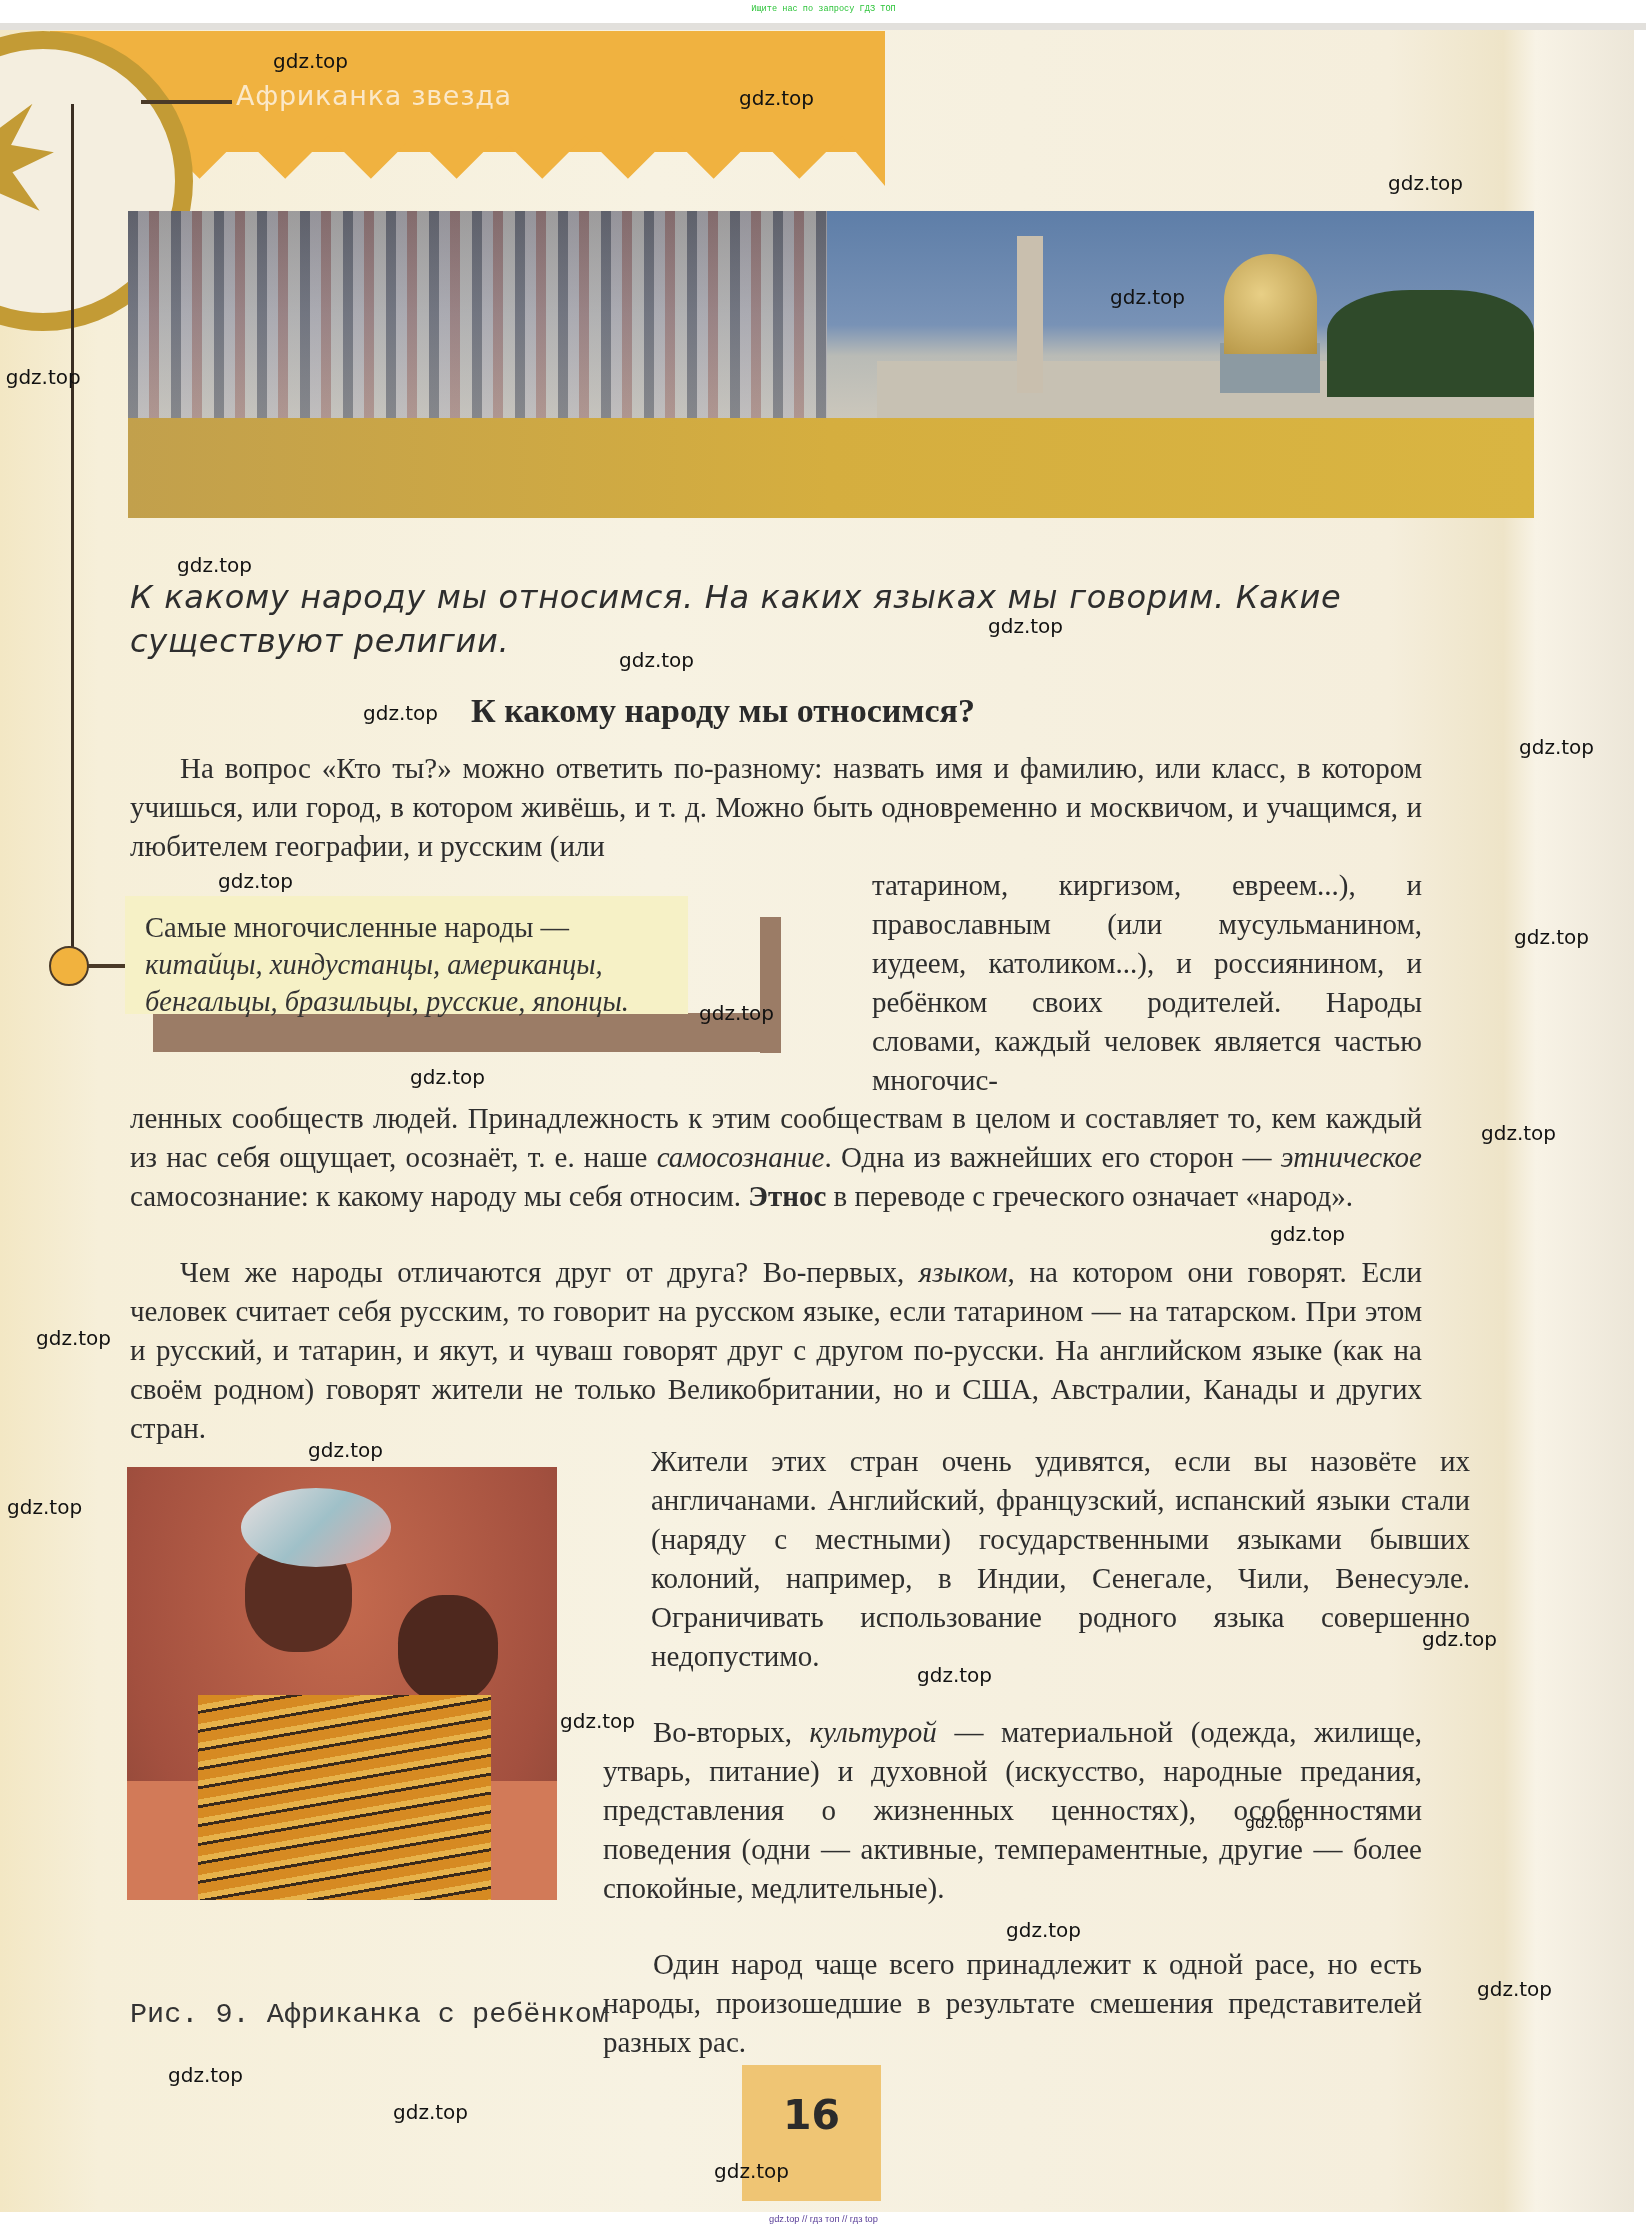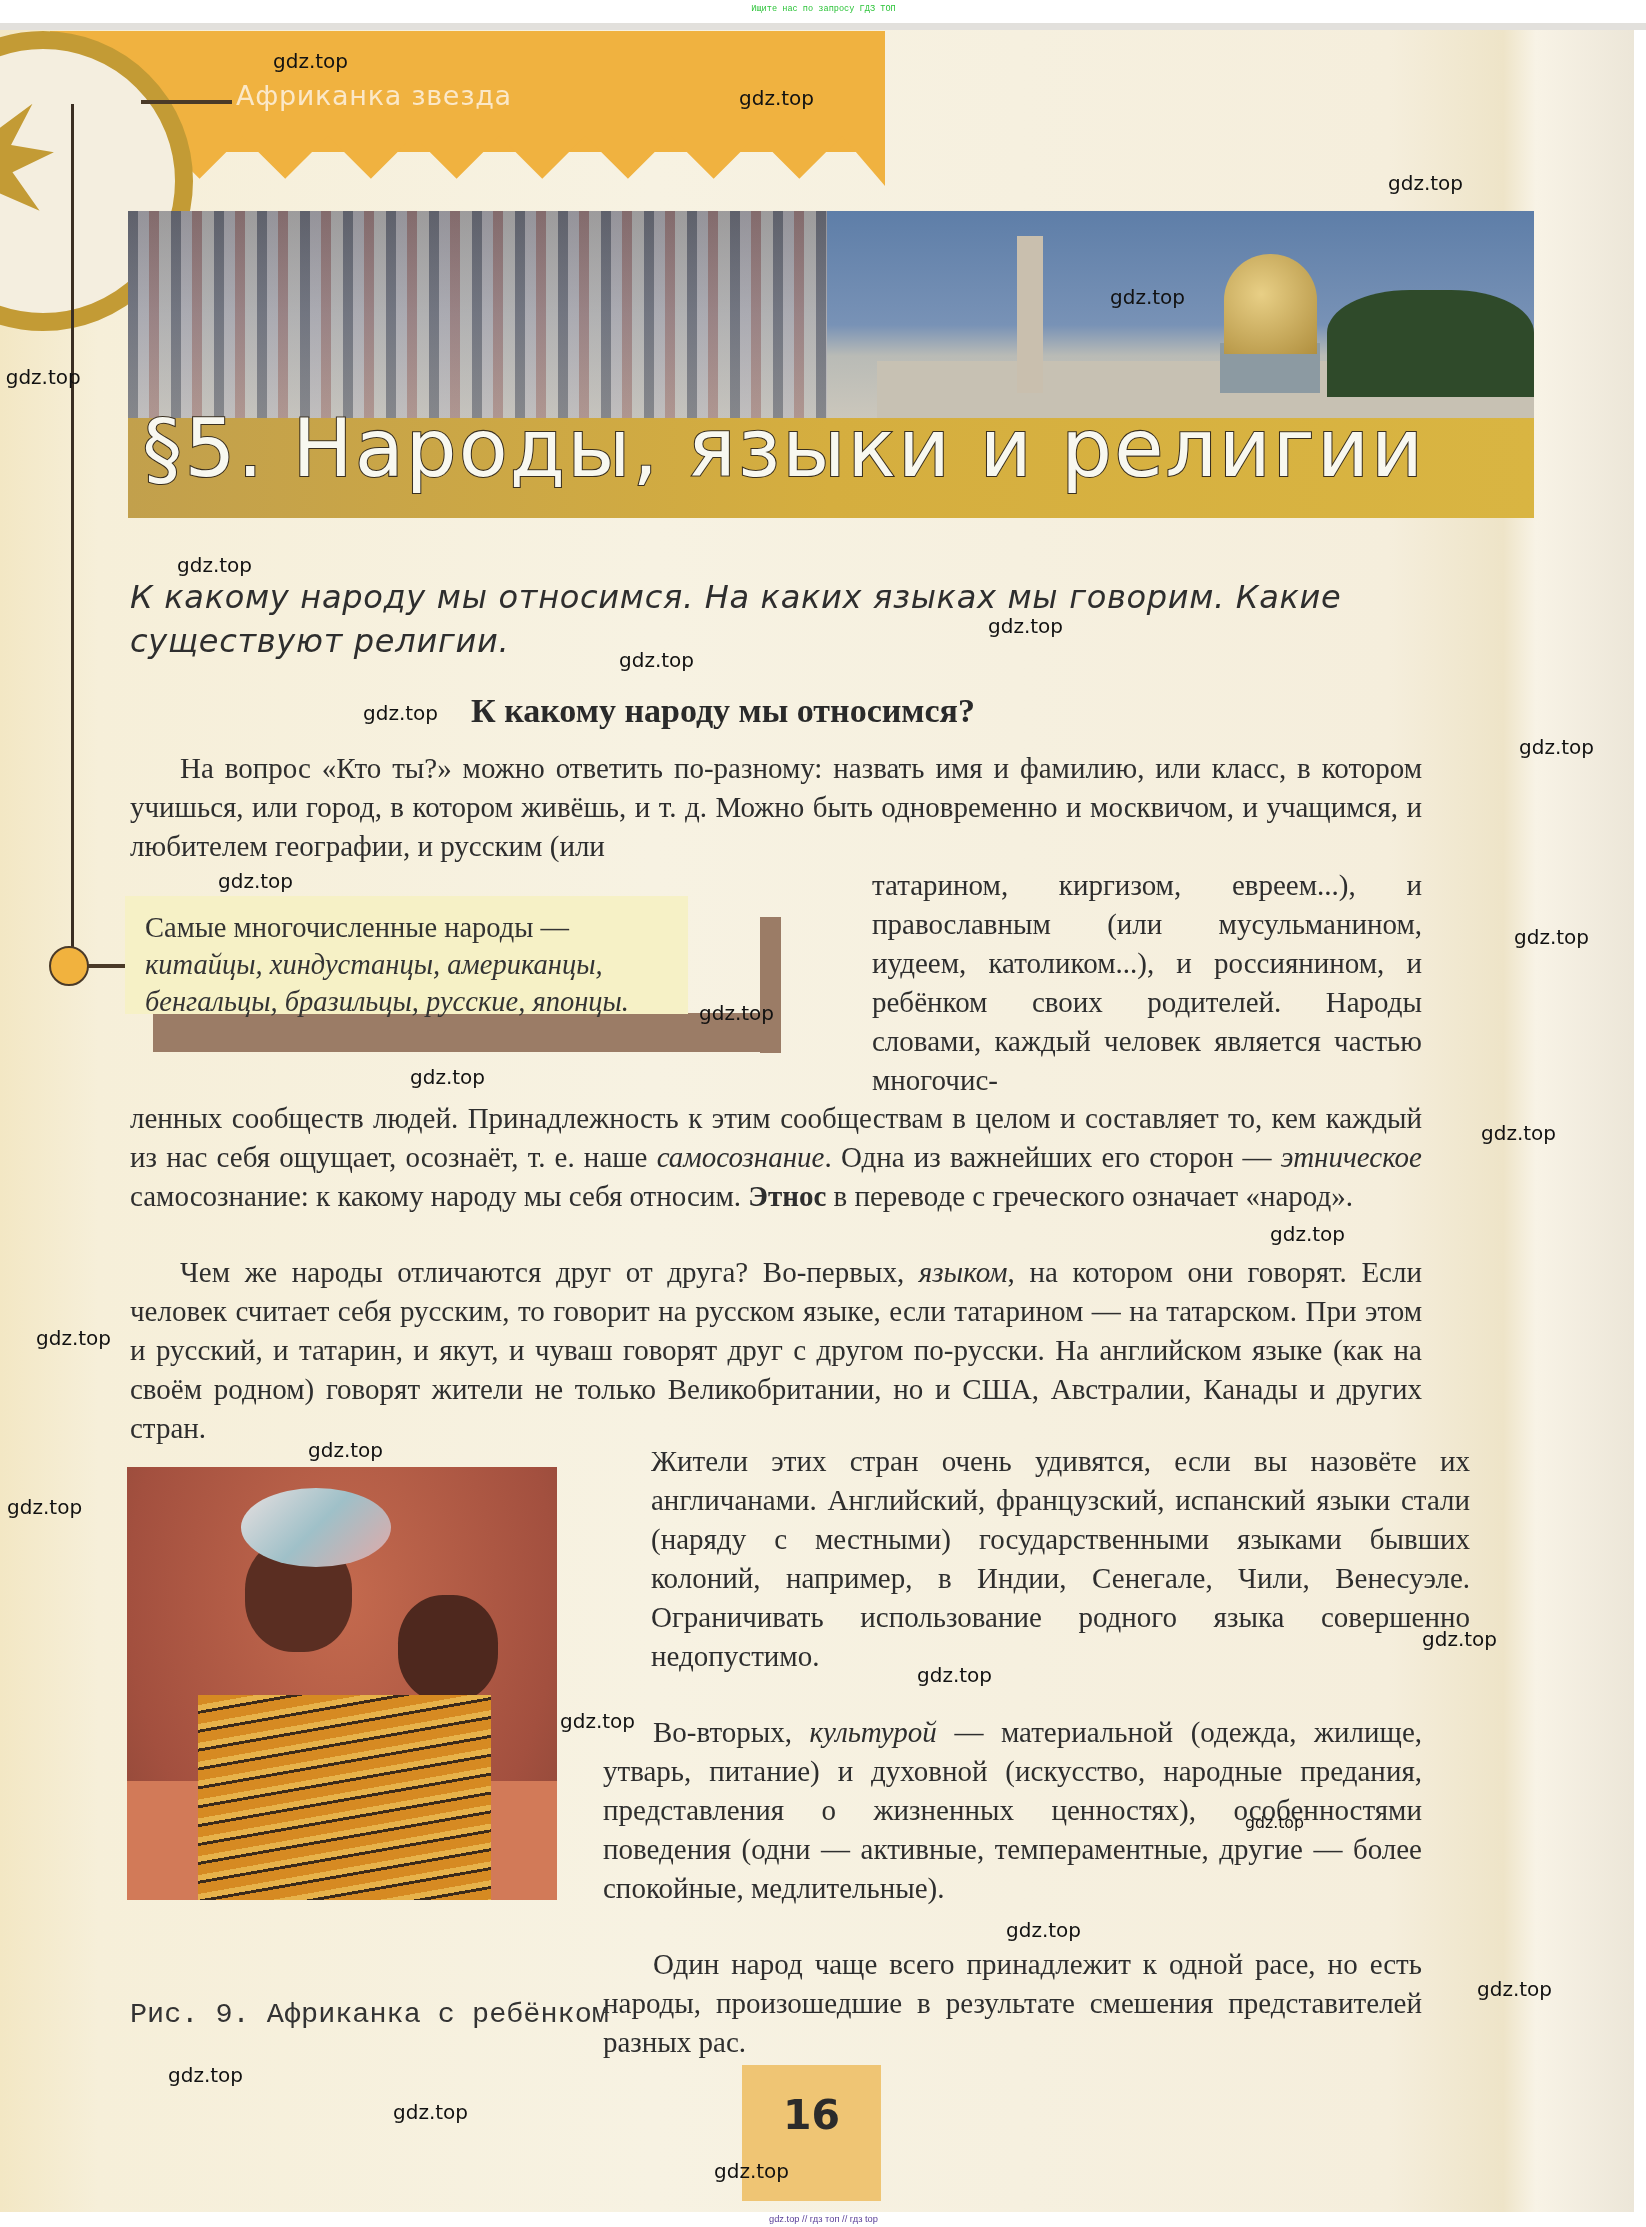--- a/index.html
+++ b/index.html
@@ -122,21 +122,20 @@
 
 <div class="hero">
   <div class="hero-left"></div>
   <div class="hero-right"></div>
   <div class="city"></div>
   <div class="minaret"></div>
   <div class="trees"></div>
   <div class="dome-base"></div>
   <div class="dome"></div>
   <div class="title-band"></div>
-  <div class="section-title">§5. Народы, языки и религии</div>
 </div>
 
 <div class="subtitle">К какому народу мы относимся. На каких языках мы говорим. Какие существуют религии.</div>
 
 <div class="h2">К какому народу мы относимся?</div>
 
 <div class="para" style="left:130px; top:749px; width:1292px;"><span class="indent"></span><span>На вопрос «Кто ты?» можно ответить по-разному: назвать имя и фамилию, или класс, в котором учишься, или город, в котором живёшь, и т. д. Можно быть одновременно и москвичом, и учащимся, и любителем географии, и русским (или</span></div>
 
 <div class="para" style="left:872px; top:866px; width:550px;"><span>татарином, киргизом, евреем...), и православным (или мусульманином, иудеем, католиком...), и россиянином, и ребёнком своих родителей. Народы словами, каждый человек является частью многочис-</span></div>
 

